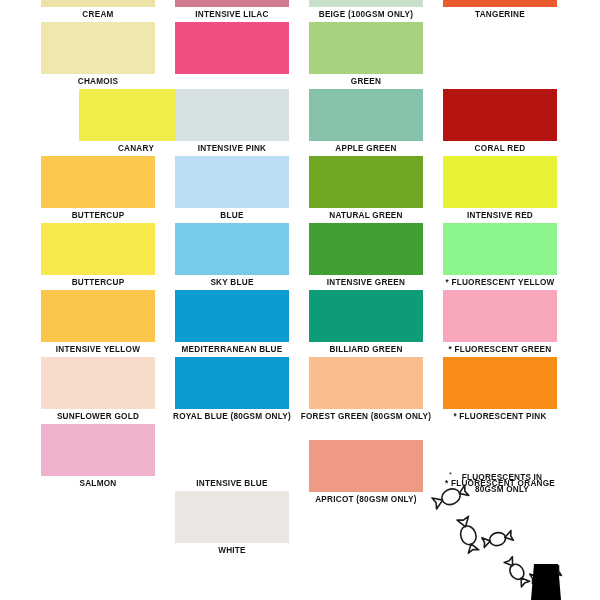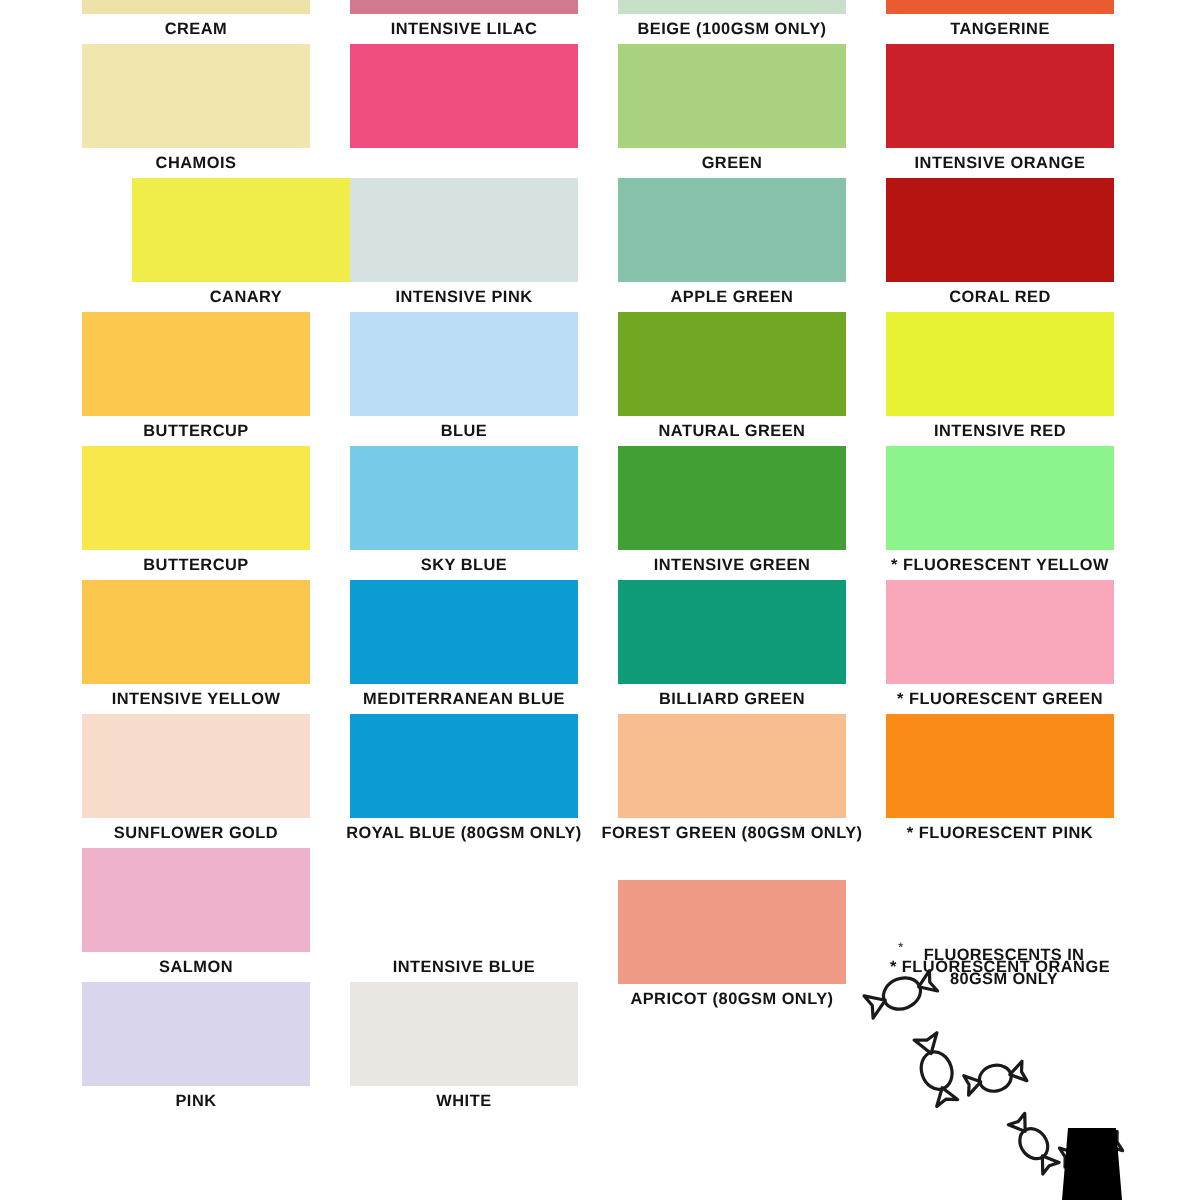--- a/index.html
+++ b/index.html
@@ -131,25 +131,21 @@
         <span class="swatch" style="background: rgb(240, 231, 174);"></span>
         <span class="swatch-label">CHAMOIS</span>
       </div>
       <div class="cell" style="left: 175px; top: 22px;">
         <span class="swatch" style="background: rgb(240, 78, 126);"></span>
       </div>
       <div class="cell" style="left: 309px; top: 22px;">
         <span class="swatch" style="background: rgb(168, 210, 126);"></span>
         <span class="swatch-label">GREEN</span>
       </div>
-      <div class="cell" style="left: 443px; top: 22px;">
-        <span class="swatch" style="background: rgb(201, 32, 42);"></span>
-        <span class="swatch-label">INTENSIVE ORANGE</span>
-      </div>
-      <div class="cell" style="left: 40px; top: 89px; padding-left: 26px;">
+      <div class="cell" style="left: 53px; top: 89px; padding-left: 26px;">
         <span class="swatch" style="background: rgb(240, 236, 74);"></span>
         <span class="swatch-label">CANARY</span>
       </div>
       <div class="cell" style="left: 175px; top: 89px;">
         <span class="swatch" style="background: rgb(214, 226, 226);"></span>
         <span class="swatch-label">INTENSIVE PINK</span>
       </div>
       <div class="cell" style="left: 309px; top: 89px;">
         <span class="swatch" style="background: rgb(135, 195, 171);"></span>
         <span class="swatch-label">APPLE GREEN</span>
@@ -230,24 +226,20 @@
         <span class="swatch" style="background: rgb(255, 255, 255); visibility: hidden;"></span>
         <span class="swatch-label">INTENSIVE BLUE</span>
       </div>
       <div class="cell" style="left: 309px; top: 440px;">
         <span class="swatch" style="background: rgb(238, 154, 132);"></span>
         <span class="swatch-label wide">APRICOT (80GSM ONLY)</span>
       </div>
       <div class="cell" style="left: 443px; top: 424px;">
         <span class="swatch" style="background: rgb(255, 255, 255); visibility: hidden;"></span>
         <span class="swatch-label wide">* FLUORESCENT ORANGE</span>
-      </div>
-      <div class="cell" style="left: 41px; top: 491px;">
-        <span class="swatch" style="background: rgb(217, 213, 236);"></span>
-        <span class="swatch-label">PINK</span>
       </div>
       <div class="cell" style="left: 175px; top: 491px;">
         <span class="swatch" style="background: rgb(234, 231, 226);"></span>
         <span class="swatch-label">WHITE</span>
       </div>
     </div>
 
   <div class="footnote-star">*</div>
   <div class="footnote">
     <span>FLUORESCENTS IN</span><br>

